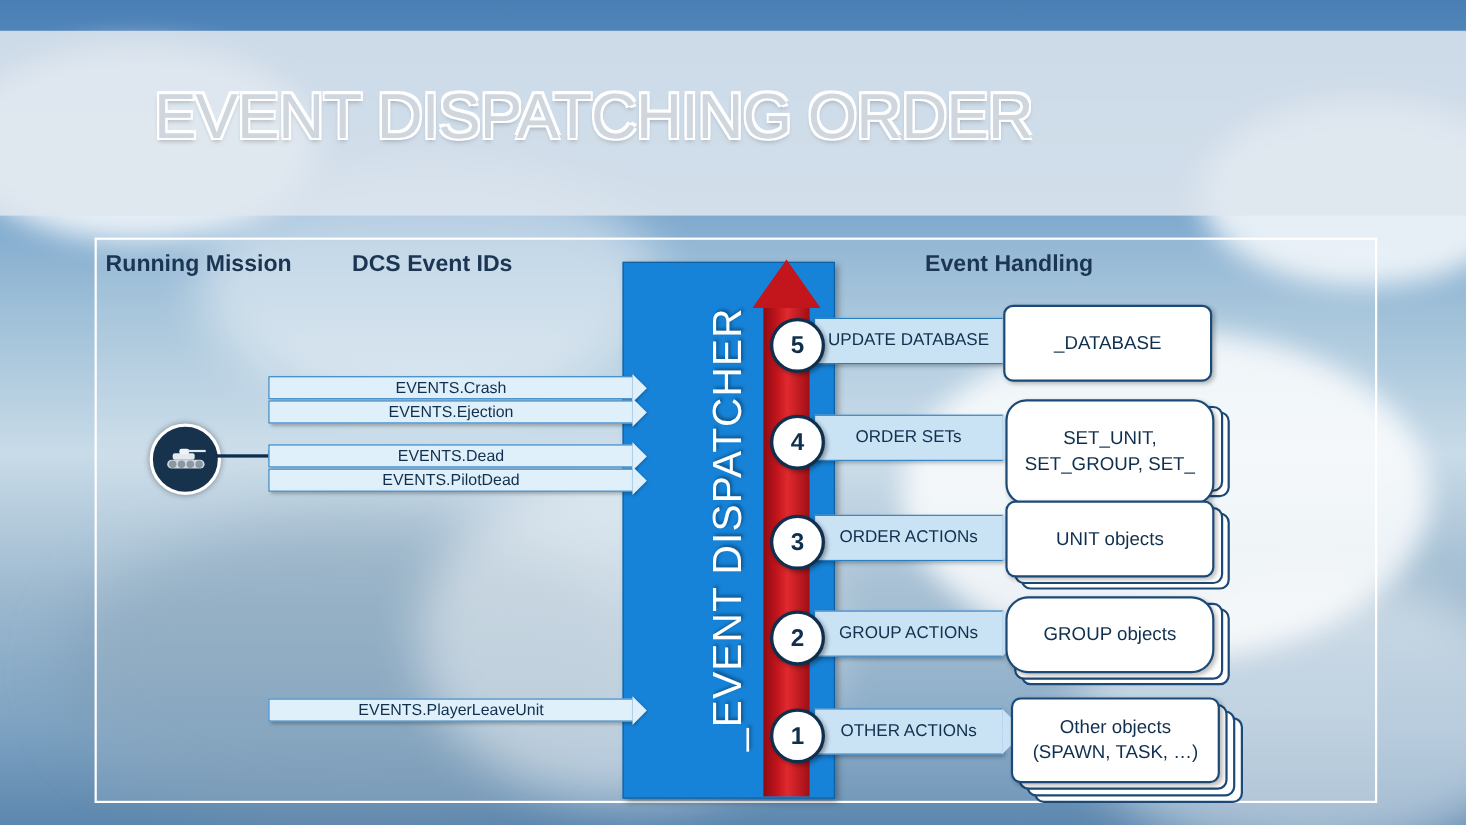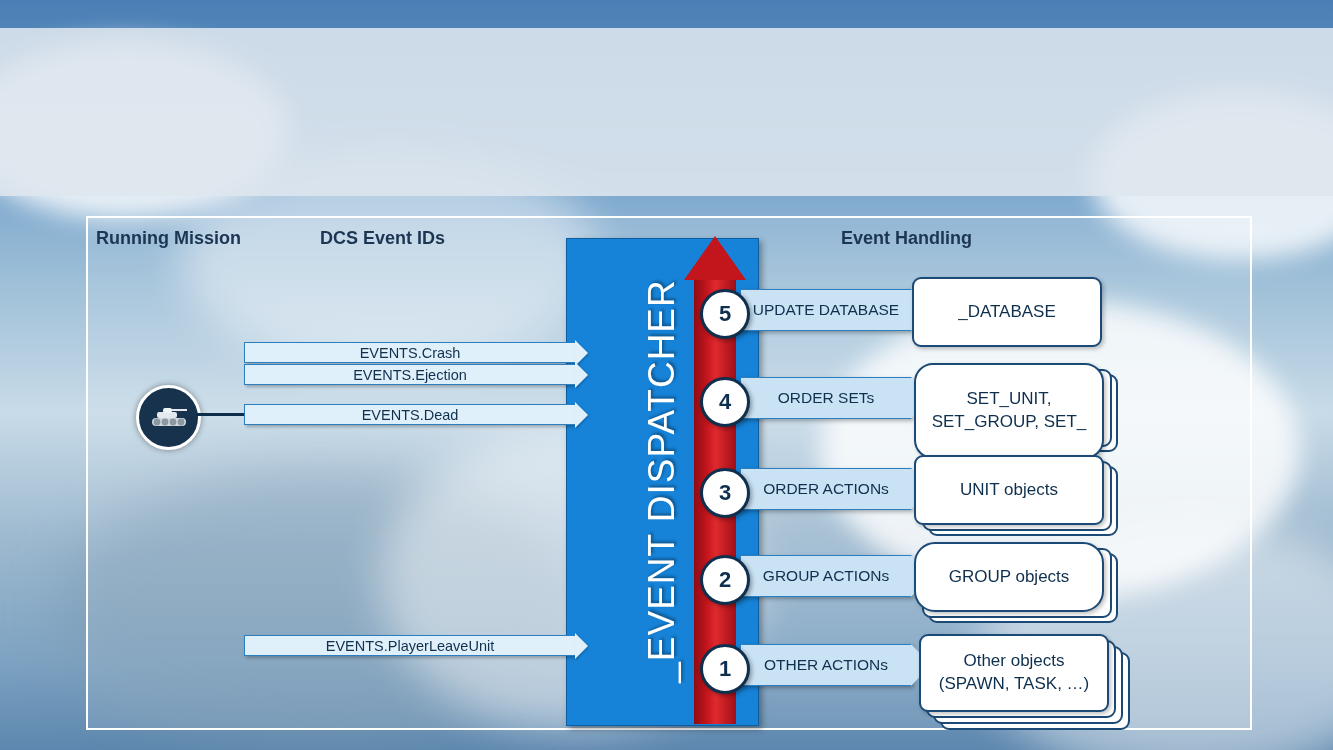--- a/index.html
+++ b/index.html
@@ -50,21 +50,21 @@
     position: absolute;
     left: 86px; top: 216px;
     width: 1166px; height: 514px;
     background: rgba(255,255,255,0.10);
     border: 2px solid #ffffff;
     box-sizing: border-box;
   }
 
   .hdr {
     position: absolute;
-    font-size: 18px;
+    font-size: 21px;
     font-weight: bold;
     color: #1b3552;
     white-space: nowrap;
   }
   #hdr-running  { left: 96px;  top: 228px; }
   #hdr-dcs      { left: 320px; top: 228px; }
   #hdr-handling { left: 841px; top: 228px; }
 
   
   .dispatcher {
@@ -245,20 +245,21 @@
 
   <div class="cloud" style="left:-40px;  top:40px;  width:330px; height:180px;"></div>
   <div class="cloud soft" style="left:180px; top:150px; width:420px; height:220px;"></div>
   <div class="cloud" style="left:820px; top:300px; width:480px; height:300px;"></div>
   <div class="cloud soft" style="left:980px; top:520px; width:420px; height:260px;"></div>
   <div class="cloud dark" style="left:60px;  top:470px; width:520px; height:280px;"></div>
   <div class="cloud soft" style="left:380px; top:430px; width:380px; height:300px;"></div>
   <div class="cloud" style="left:1090px; top:90px; width:300px; height:170px;"></div>
 
   <div class="title-band"></div>
+  <div class="slide-title">EVENT DISPATCHING ORDER</div>
 
   <div class="panel"></div>
 
   <div class="hdr" id="hdr-running">Running Mission</div>
   <div class="hdr" id="hdr-dcs">DCS Event IDs</div>
   <div class="hdr" id="hdr-handling">Event Handling</div>
 
   <div class="dispatcher"></div>
   <div class="red-arrow-shaft"></div>
   <div class="red-arrow-head"></div>
@@ -282,20 +283,23 @@
 
   <div class="evt" id="evt-0">
       <span>EVENTS.Crash</span>
     </div>
   <div class="evt" id="evt-1">
       <span>EVENTS.Ejection</span>
     </div>
   <div class="evt" id="evt-2">
       <span>EVENTS.Dead</span>
     </div>
+  <div class="evt" id="evt-3">
+      <span>EVENTS.PilotDead</span>
+    </div>
   <div class="evt" id="evt-4">
       <span>EVENTS.PlayerLeaveUnit</span>
     </div>
 
   <div class="num" style="left:700px; top:289px;">5</div>
   <div class="act" id="act-0">
       <span>UPDATE DATABASE</span>
     </div>
   <div class="card" style="left:912px; top:277px; width:190px; height:70px;">
     <span class="txt">_DATABASE</span>

